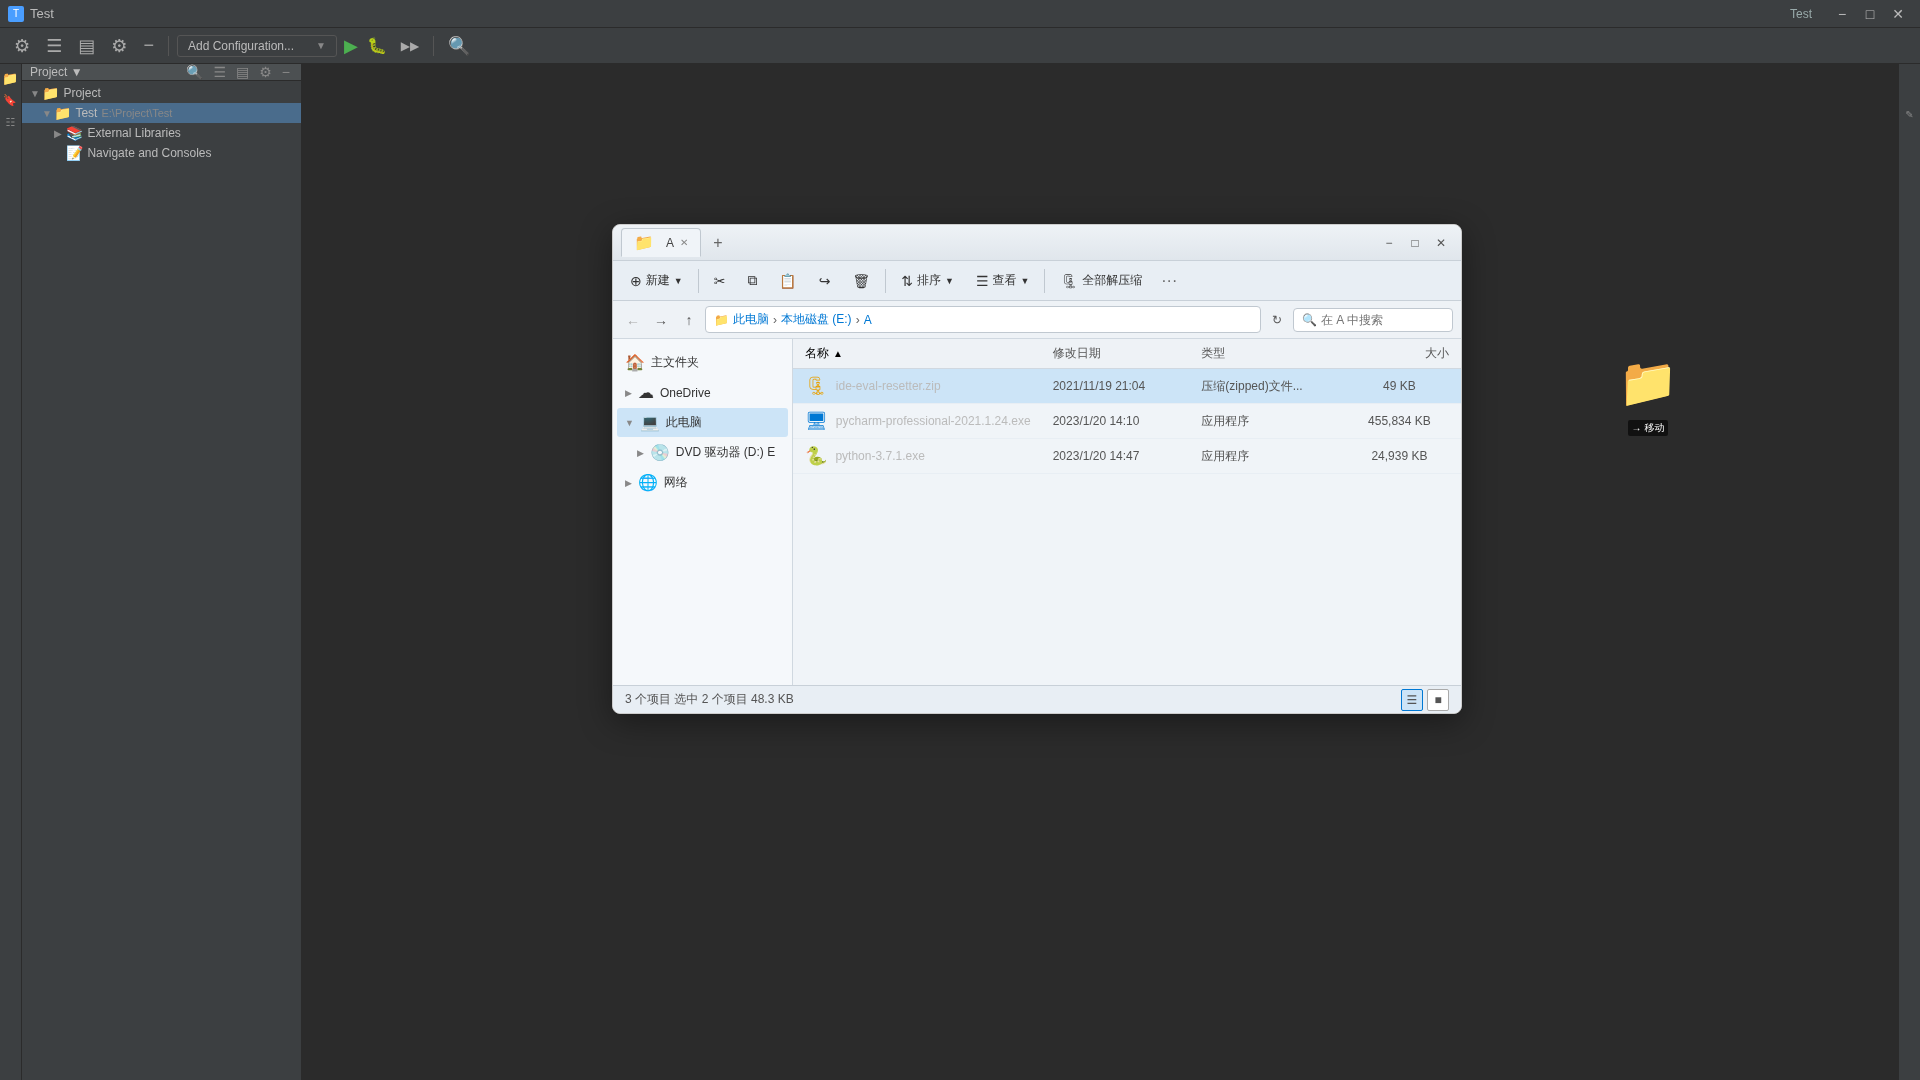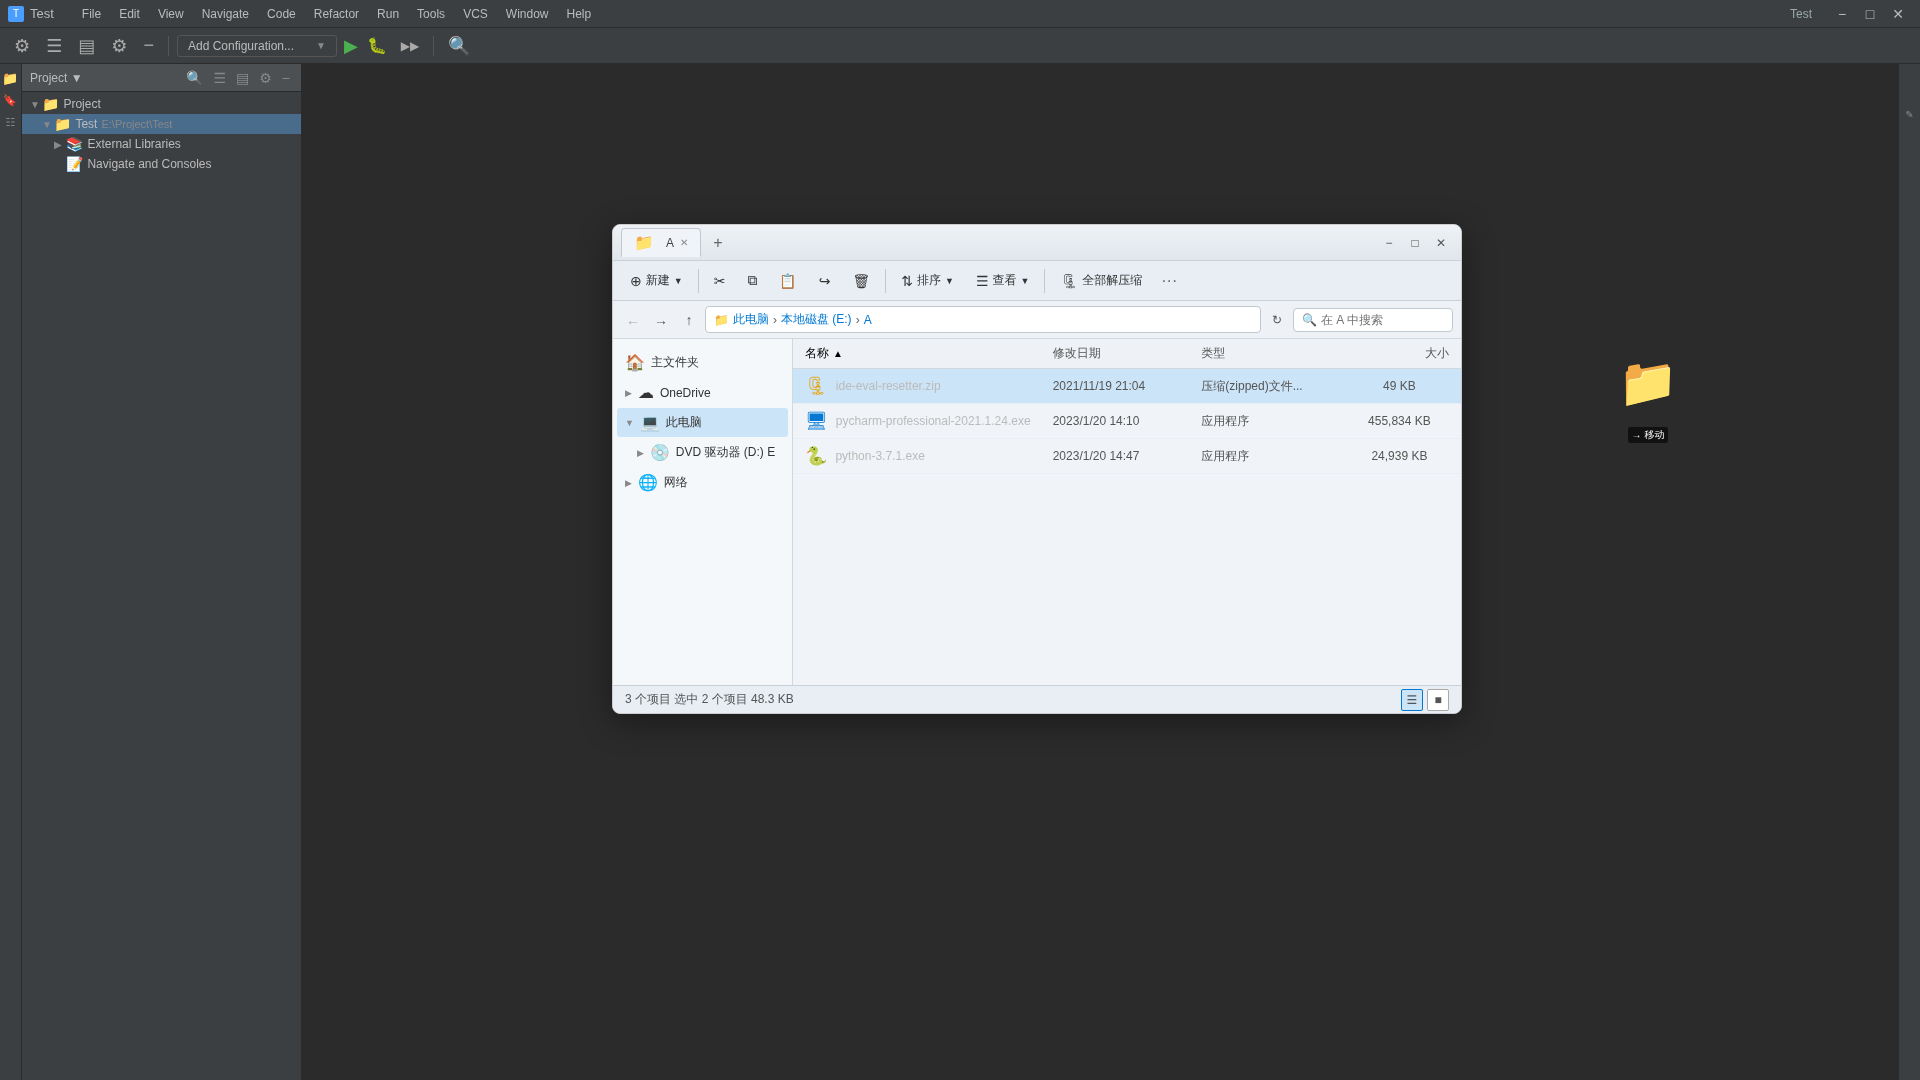--- a/index.html
+++ b/index.html
@@ -17,21 +17,21 @@
 
     
     #main-layout { display: flex; height: calc(1080px - 28px - 22px); }
 
     
     #left-strip { width: 22px; background: #3c3f41; display: flex; flex-direction: column; align-items: center; padding-top: 4px; gap: 2px; border-right: 1px solid #2b2b2b; }
     #left-strip .strip-icon { width: 20px; height: 20px; display: flex; align-items: center; justify-content: center; color: #888; font-size: 11px; cursor: pointer; }
 
     
     #project-panel { width: 280px; background: #3c3f41; border-right: 1px solid #2b2b2b; display: flex; flex-direction: column; }
-    #project-header { display: flex; align-items: center; padding: 4px 8px; background: #4c5052; border-bottom: 1px solid #2b2b2b; height: 28px; }
+    #project-header { display: flex; align-items: center; padding: 4px 8px; background: #4c5052; border-bottom: 1px solid #2b2b2b; height: 17px; }
     #project-header .panel-title { color: #bbb; font-size: 12px; flex: 1; }
     #project-header .header-icons { display: flex; gap: 4px; }
     #project-header .header-icon { color: #888; font-size: 14px; cursor: pointer; padding: 1px 3px; }
 
     #project-tree { flex: 1; overflow: auto; padding: 2px 0; }
     .tree-item { display: flex; align-items: center; padding: 2px 4px; cursor: pointer; font-size: 12px; }
     .tree-item.selected { background: #4a6c8c; }
     .tree-indent { display: inline-block; }
     .tree-arrow { width: 12px; display: inline-block; color: #888; font-size: 10px; }
     .tree-icon { margin-right: 4px; font-size: 14px; }
@@ -111,45 +111,32 @@
     
     #fe-status { display: flex; align-items: center; justify-content: space-between; padding: 4px 12px; background: #e8eef4; border-top: 1px solid #c8d0d8; height: 28px; font-size: 12px; color: #555; border-radius: 0 0 8px 8px; }
     .fe-status-left {}
     .fe-status-right { display: flex; gap: 4px; }
     .fe-view-btn { width: 22px; height: 22px; display: flex; align-items: center; justify-content: center; border: 1px solid #aaa; border-radius: 2px; cursor: pointer; color: #555; font-size: 12px; background: #fff; }
     .fe-view-btn.active { background: #cce4f7; border-color: #0078d4; }
 
     
     #drag-preview { position: absolute; right: 210px; top: 290px; width: 80px; text-align: center; z-index: 20; }
     #drag-preview .drag-folder-icon { font-size: 48px; color: #e8a000; }
-    #drag-preview .drag-label { font-size: 10px; color: #fff; background: rgba(0,0,0,0.6); padding: 1px 4px; border-radius: 2px; margin-top: 16px; display: inline-block; }
+    #drag-preview .drag-label { font-size: 10px; color: #fff; background: rgba(0,0,0,0.6); padding: 1px 4px; border-radius: 2px; margin-top: 9px; display: inline-block; }
 
     
     #right-strip { width: 22px; background: #3c3f41; border-left: 1px solid #2b2b2b; display: flex; flex-direction: column; align-items: center; padding-top: 40px; gap: 2px; }
     #right-strip .strip-icon { width: 20px; height: 20px; display: flex; align-items: center; justify-content: center; color: #888; font-size: 10px; cursor: pointer; writing-mode: vertical-rl; }
   </style>
 </head>
 <body>
 
 <div id="title-bar">
   <div class="app-icon">T</div>
   <span class="app-title">Test</span>
-  <div class="menu-bar">
-    <span class="menu-item">File</span>
-    <span class="menu-item">Edit</span>
-    <span class="menu-item">View</span>
-    <span class="menu-item">Navigate</span>
-    <span class="menu-item">Code</span>
-    <span class="menu-item">Refactor</span>
-    <span class="menu-item">Run</span>
-    <span class="menu-item">Tools</span>
-    <span class="menu-item">VCS</span>
-    <span class="menu-item">Window</span>
-    <span class="menu-item">Help</span>
-  </div>
   <span class="run-indicator">Test</span>
   <div class="win-controls">
     <div class="win-btn">−</div>
     <div class="win-btn">□</div>
     <div class="win-btn close">✕</div>
   </div>
 </div>
 
 <div id="ide-toolbar">
   <div class="toolbar-btn">⚙</div>

